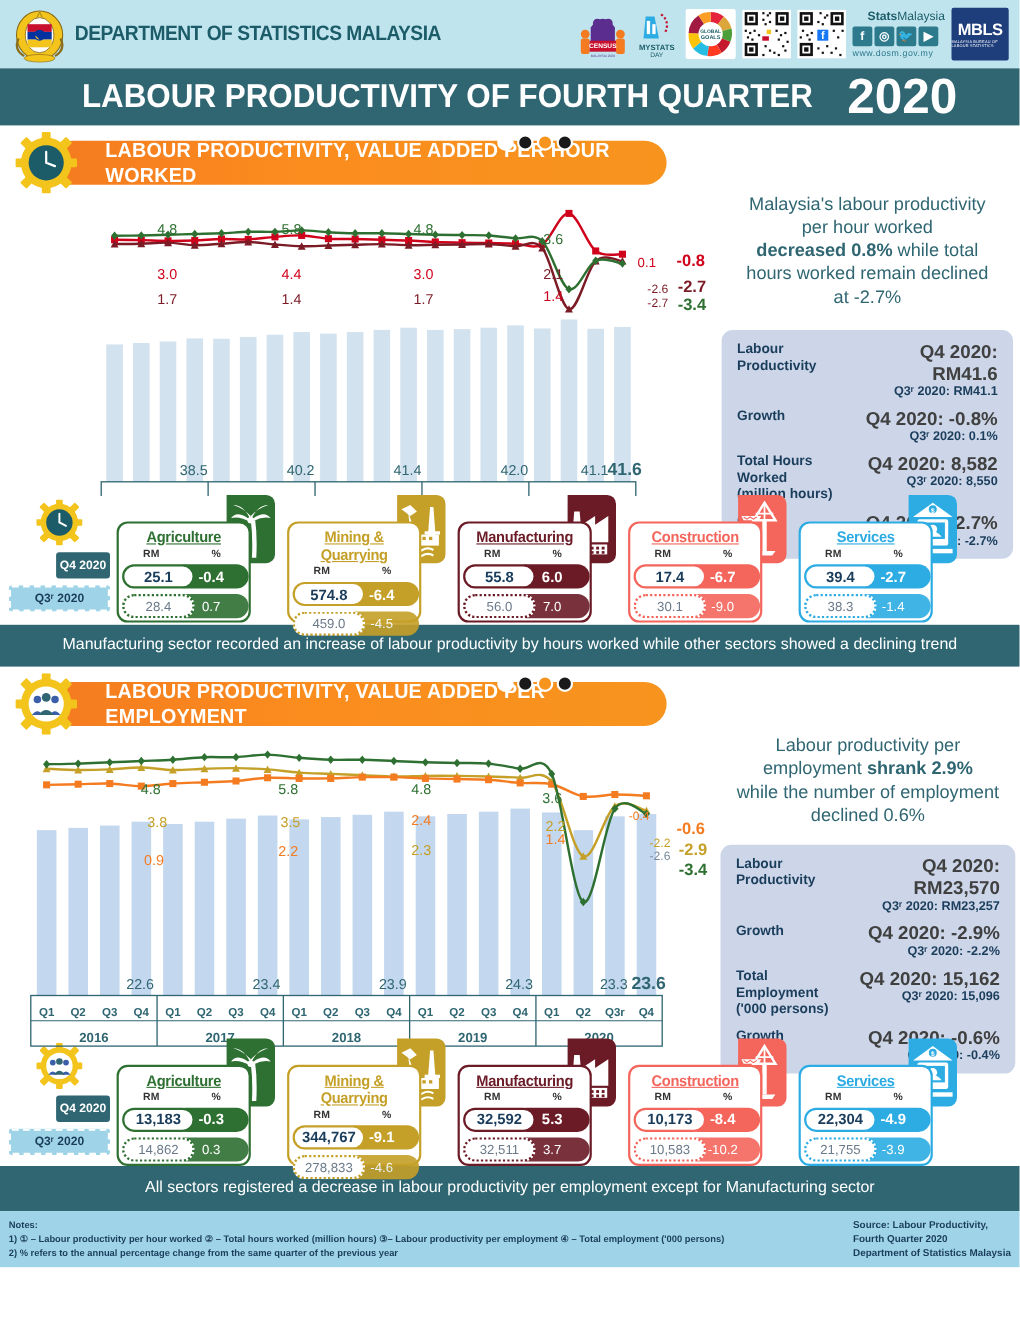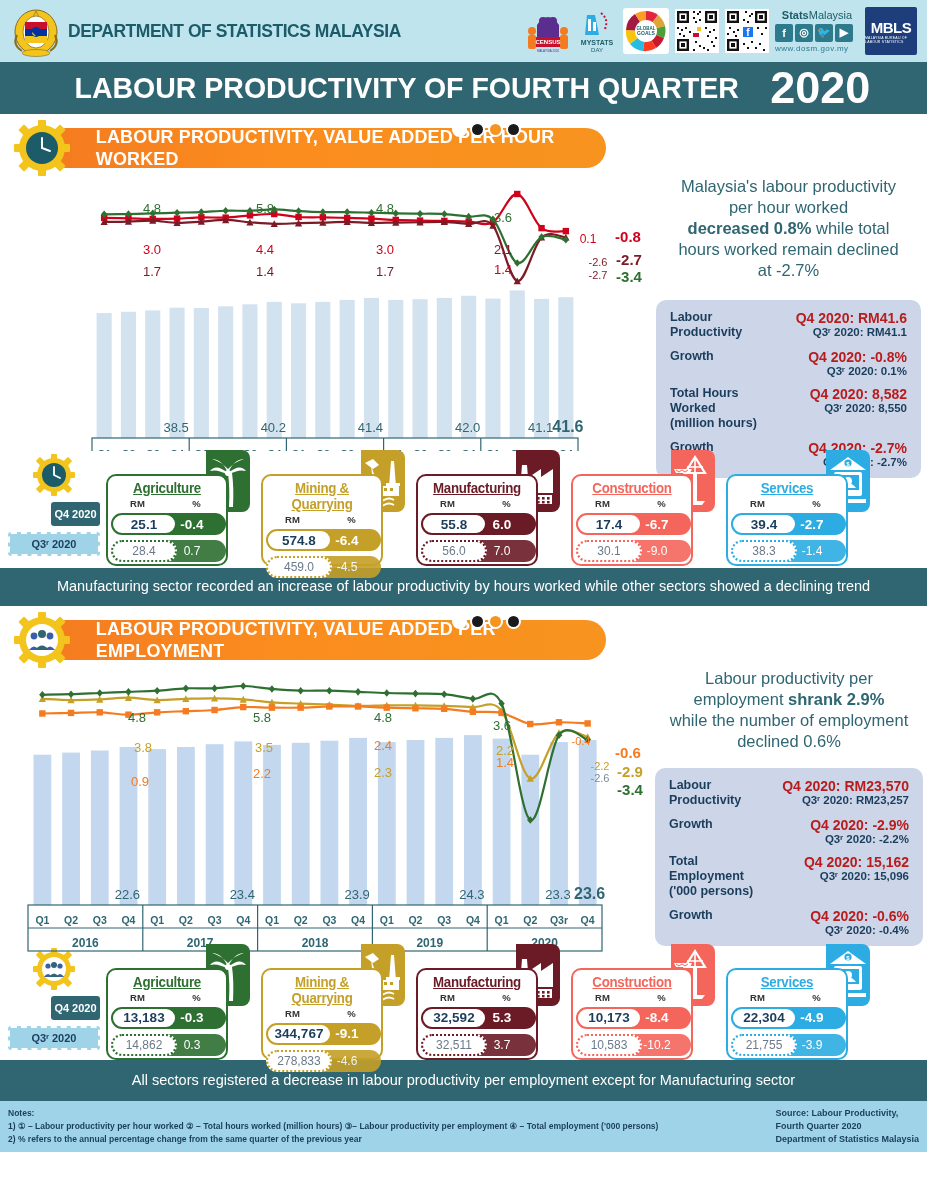--- a/index.html
+++ b/index.html
@@ -31,21 +31,21 @@
   }
   .logos { margin-left: auto; display: flex; align-items: center; gap: 6px; }
   .logo-census {
     width: 46px; height: 48px; position: relative;
   }
   .logo-mystats { width: 40px; height: 48px; position: relative; }
   .logo-sdg { width: 46px; height: 46px; border-radius: 3px; overflow: hidden; position: relative; }
   .qr { width: 44px; height: 44px; background: #fff; position: relative; }
   .qr-grid { width: 100%; height: 100%; }
   .social-block { width: 84px; }
-  .social-title { font-size: 11px; color: #1b5c68; text-align: center; line-height: 1.1; }
+  .social-title { font-size: 11px; color: #1b5c68; text-align: right; line-height: 1.1; }
   .social-title b { font-weight: bold; }
   .social-row { display: flex; gap: 2px; margin: 2px 0; }
   .sq {
     width: 18px; height: 18px; background: #2d7a8c; color: #fff;
     font-size: 11px; display: flex; align-items: center; justify-content: center;
     border-radius: 2px; font-weight: bold;
   }
   .social-url { font-size: 8px; color: #2d7a8c; letter-spacing: 0.5px; }
   .mbls {
     width: 52px; height: 48px; background: #1d3d7b; color: #fff;
@@ -99,21 +99,21 @@
 
   .stat-card {
     background: #ccd6e8; border-radius: 10px; padding: 10px 14px;
   }
   .stat-row { display: flex; margin-bottom: 9px; }
   .stat-label {
     color: #1b3d5c; font-size: 12.5px; font-weight: bold; line-height: 1.2;
     flex: 0 0 44%;
   }
   .stat-vals { flex: 1; text-align: right; }
-  .stat-main { color: #b91c1c; font-size: 14px; font-weight: bold; }
+  .stat-main { color: #404040; font-size: 17px; font-weight: bold; }
   .stat-sub { color: #1b3d5c; font-size: 11.5px; font-weight: bold; }
 
   
   .cards { display: flex; align-items: flex-start; padding-left: 8px; gap: 6px; }
   .qbadges { width: 92px; padding-top: 4px; }
   .qgear { width: 42px; height: 42px; margin: 0 auto 6px auto; }
   .qb {
     height: 24px; border-radius: 3px; display: flex; align-items: center;
     justify-content: center; font-size: 11px; font-weight: bold; margin-bottom: 6px;
   }

